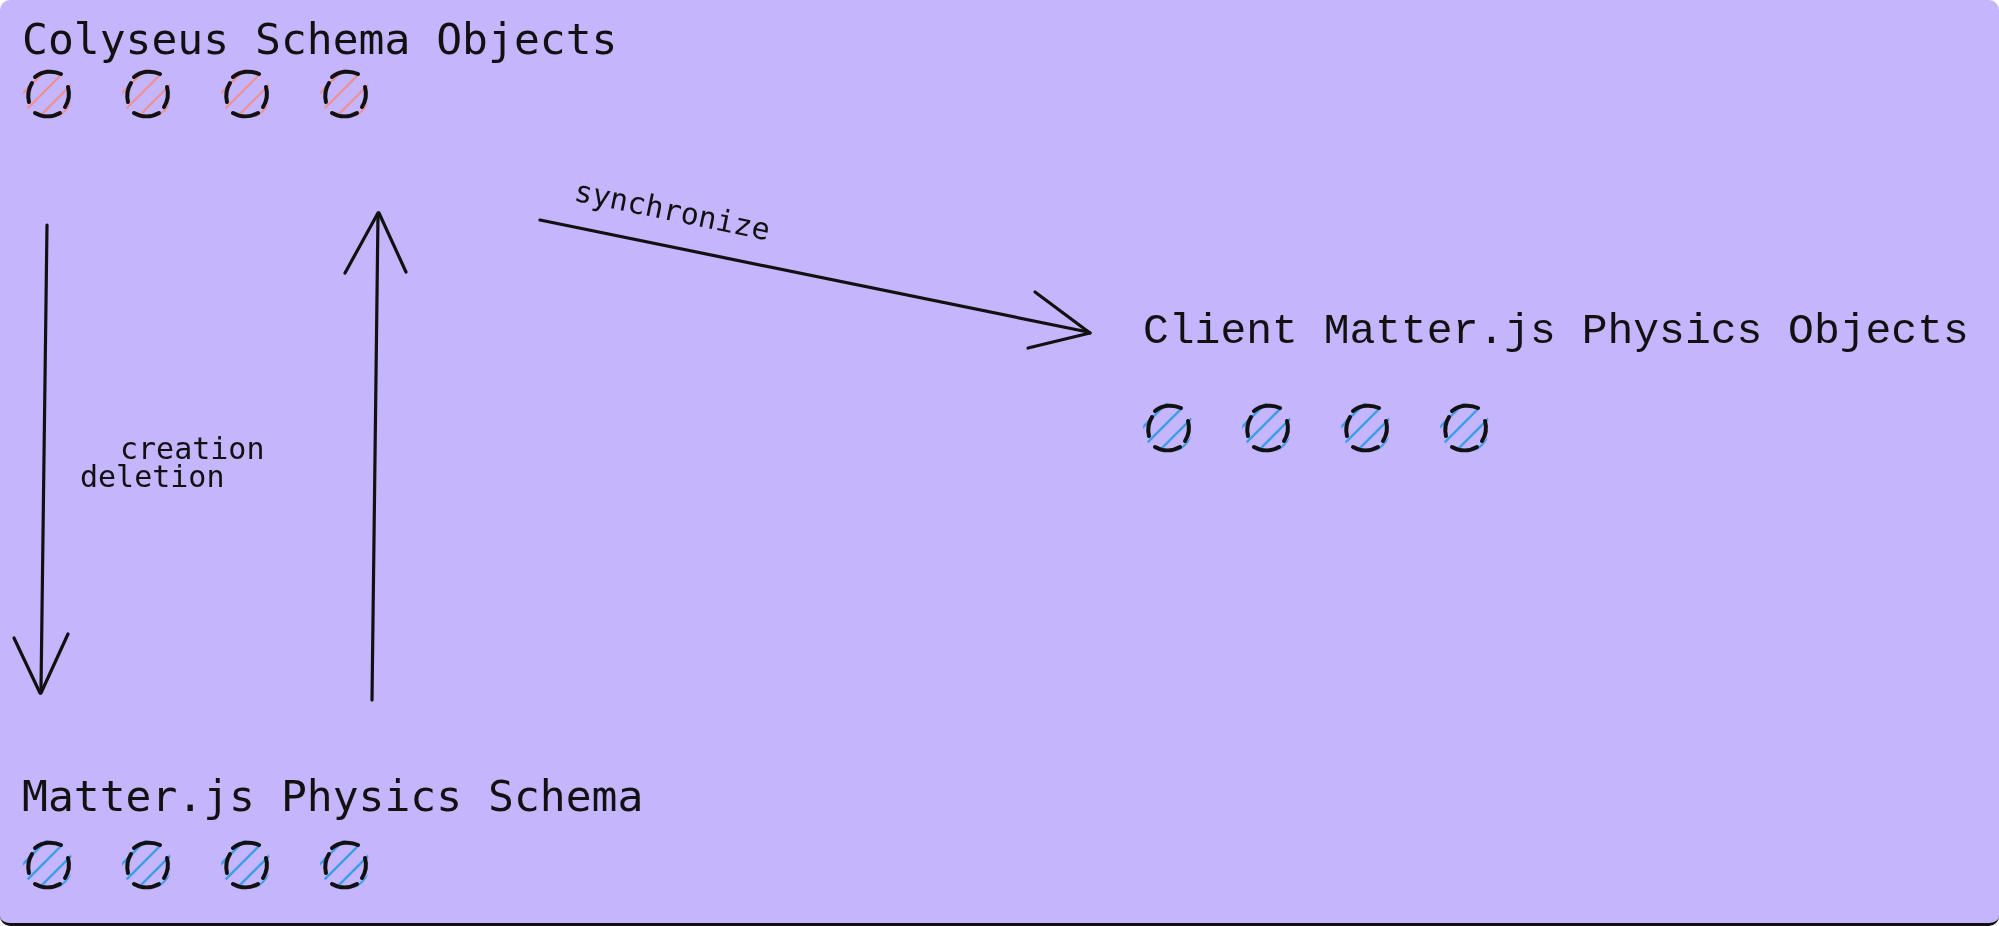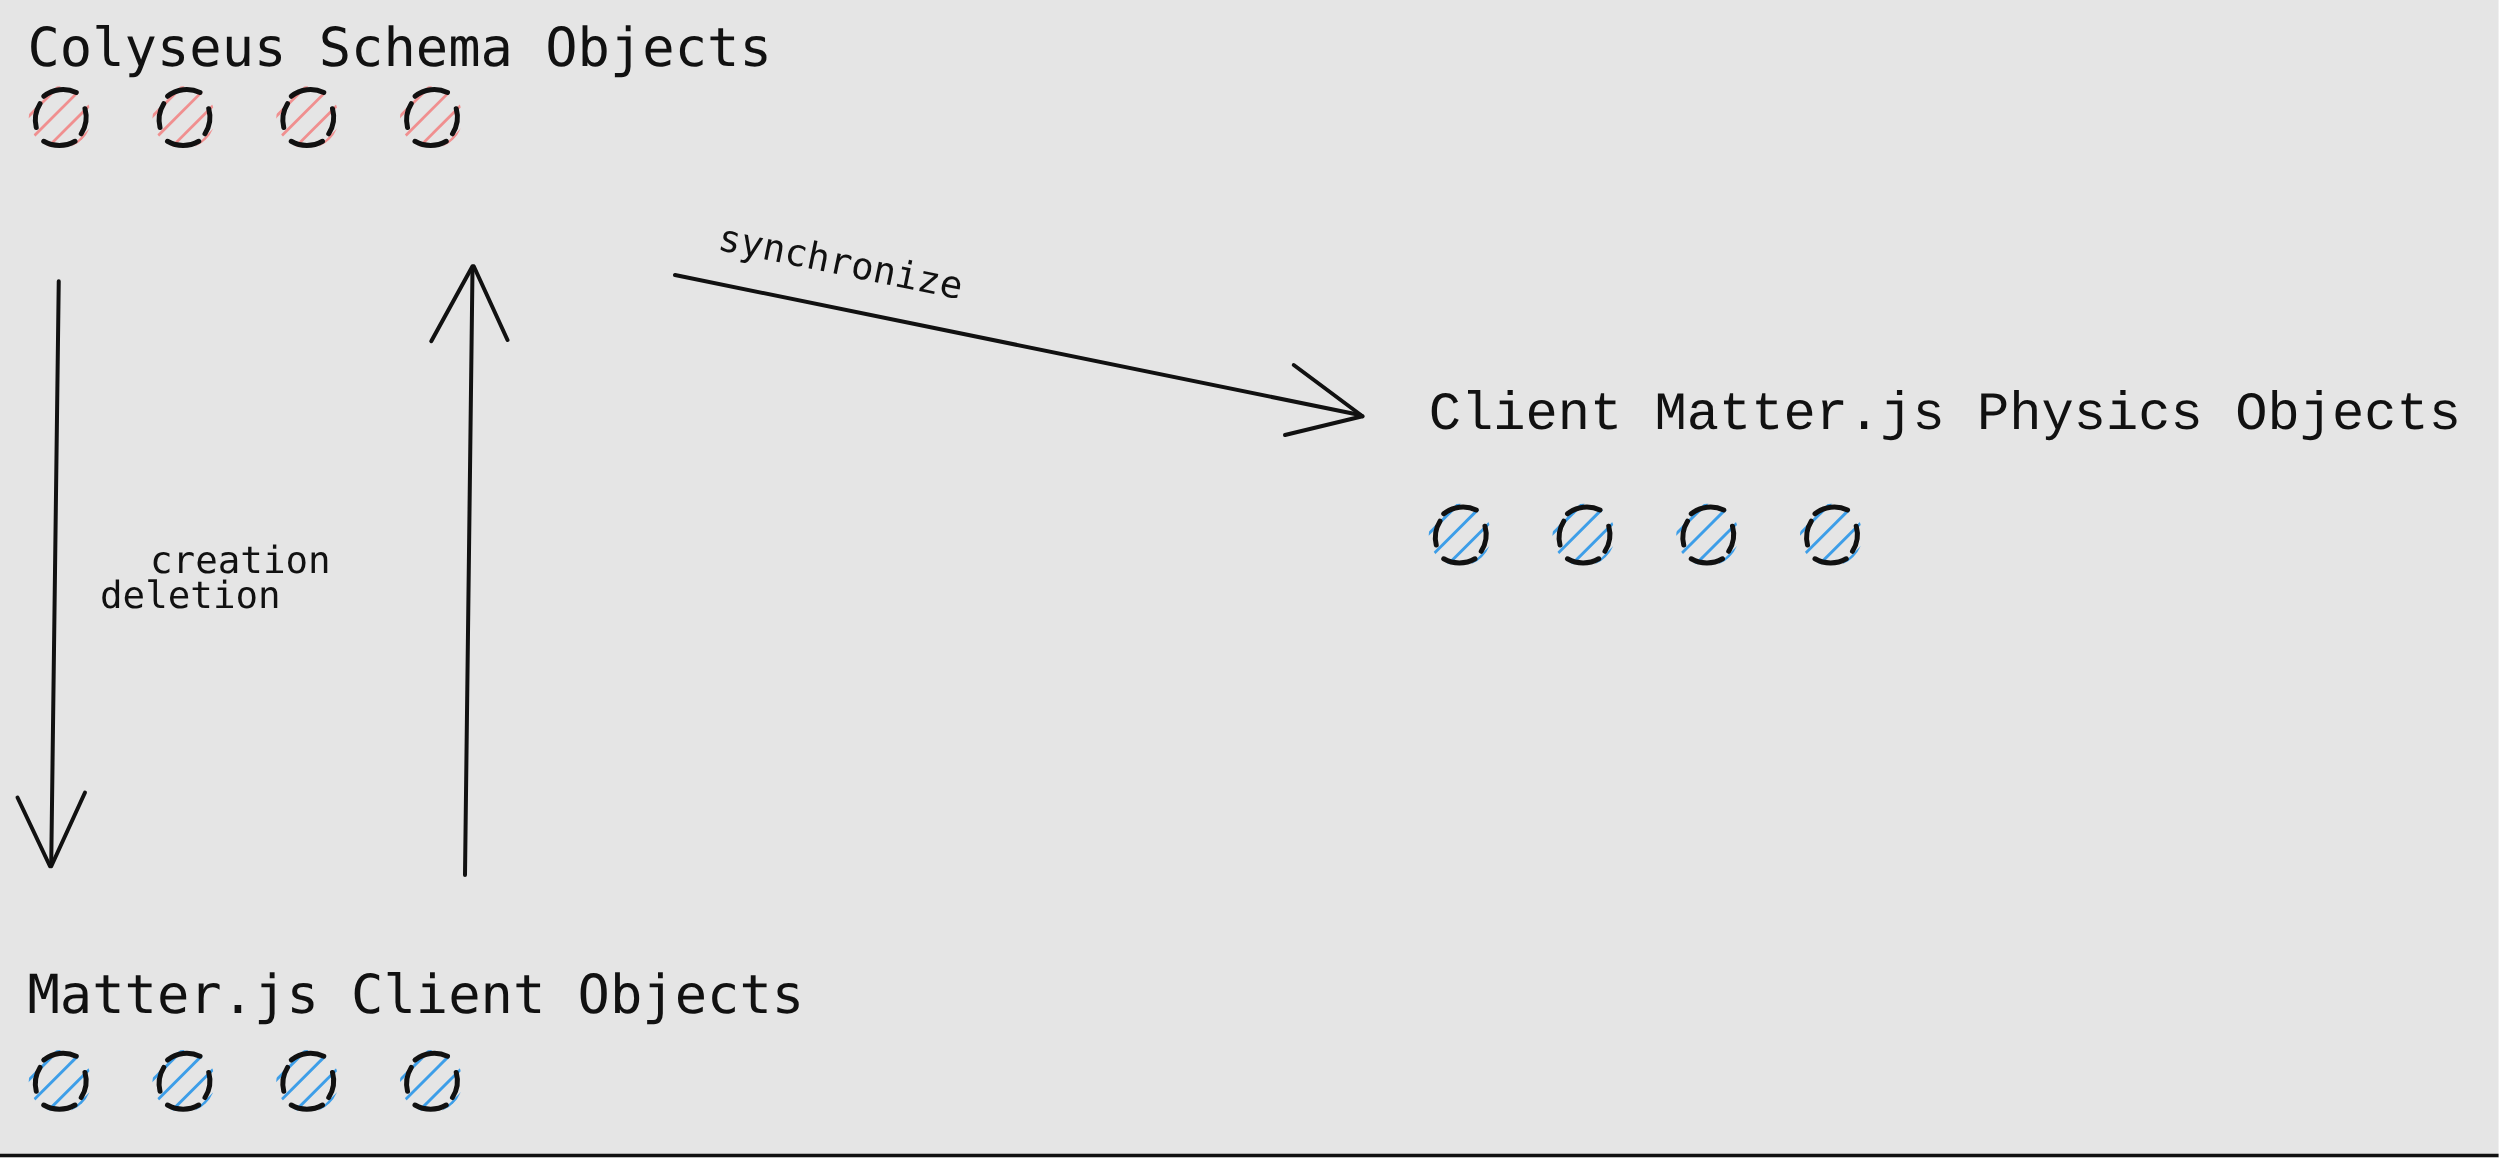--- a/index.html
+++ b/index.html
@@ -7,24 +7,25 @@
     padding: 0;
     background: #ffffff;
   }
   body {
     font-family: "DejaVu Sans Mono", monospace;
   }
   #canvas {
     position: relative;
     width: 1999px;
     height: 926px;
-    background: #e5e5e5;
+    background: #c4b5fd;
     overflow: hidden;
     border-bottom: 3px solid #111111;
     box-sizing: border-box;
+    border-radius: 10px;
   }
   .label {
     position: absolute;
     font-family: "DejaVu Sans Mono", monospace;
     color: #111111;
     white-space: pre;
     letter-spacing: 0px;
   }
   .group-title {
     font-size: 43px;
@@ -152,21 +153,21 @@
         <g fill="none" stroke="#111111" stroke-width="4" stroke-linecap="round">
           <path d="M9 36 A25 25 0 0 1 12 17"></path>
           <path d="M15 11 A25 25 0 0 1 41 8"></path>
           <path d="M48 21 A25 25 0 0 1 45 41"></path>
           <path d="M40 47 A25 25 0 0 1 15 47"></path>
         </g>
       </svg>
     </div>
   </div>
 
-  <div class="label group-title" style="left:22px; top:775px;">Matter.js Client Objects</div>
+  <div class="label group-title" style="left:22px; top:775px;">Matter.js Physics Schema</div>
 
   <div class="obj-row" style="left:20px; top:837px;">
     <div class="obj">
       <svg width="56" height="56" viewBox="0 0 56 56">
         <defs>
             <clipPath id="clipB1">
               <circle cx="28" cy="28" r="25"></circle>
             </clipPath>
           </defs>
         <g clip-path="url(#clipB1)" stroke="#3d9ee8" stroke-width="2.4">

